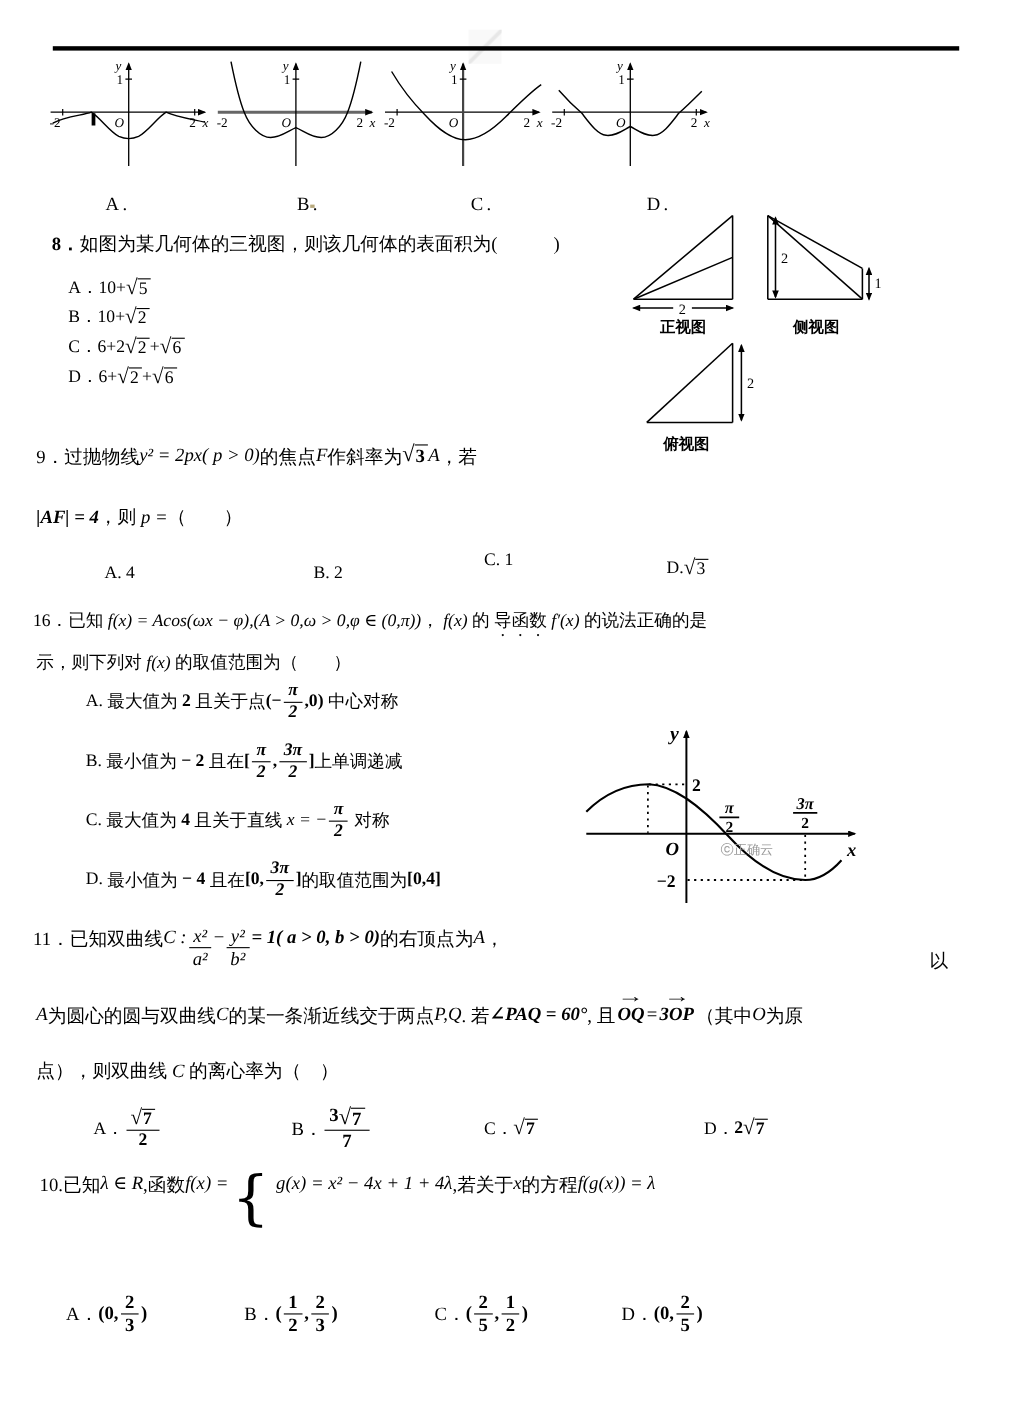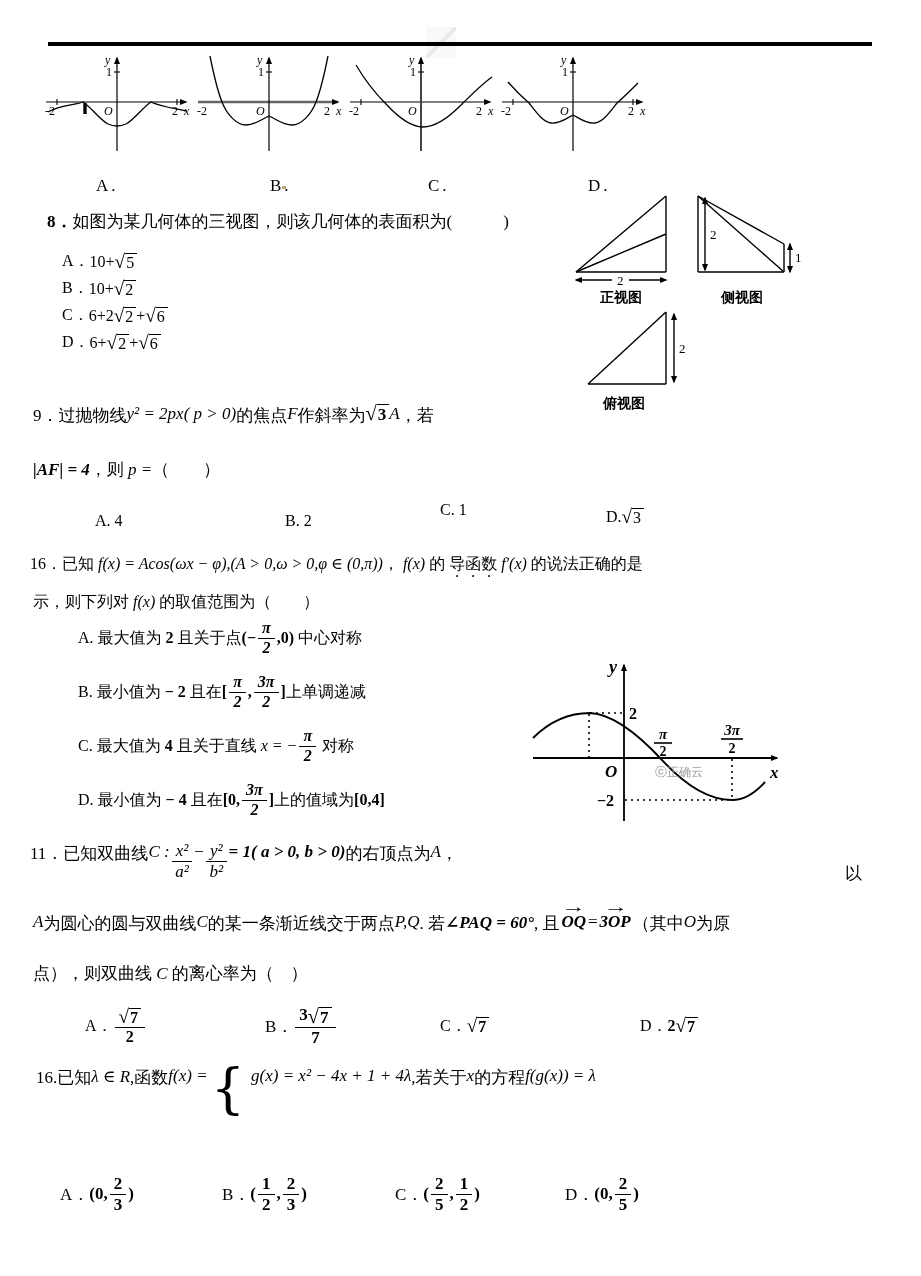--- a/index.html
+++ b/index.html
@@ -272,21 +272,21 @@
       </span>
     &nbsp;<span>对称</span>
   </div>
   <div class="abs optline" style="left:78px;top:776px;height:48px">
     <span>D.</span>&nbsp;<span>最小值为</span>&nbsp;<span class="bnum">− 4</span>&nbsp;<span>且在</span>
     <span class="bnum">[0,</span>
     <span class="frac bmath">
         <span class="fn">3π</span>
         <span class="fd">2</span>
       </span>
-    <span class="bnum">]</span><span>上的值域为</span><span class="bnum">[0,4]</span>
+    <span class="bnum">]</span><span>的取值范围为</span><span class="bnum">[0,4]</span>
   </div>
 
   <svg class="abs" style="left:527px;top:655px" width="262" height="172" viewBox="0 0 262 172">
     <line x1="6" y1="103" x2="250" y2="103" stroke="#000" stroke-width="1.8" marker-end="url(#ah)"></line>
     <line x1="97" y1="166" x2="97" y2="10" stroke="#000" stroke-width="1.8" marker-end="url(#ah)"></line>
     <path d="M6,83 C26,63 46,58 63,58 C86,59 110,78 135,105 C158,130 182,145 205,145 C218,145 229,137 238,127" fill="none" stroke="#000" stroke-width="1.9"></path>
     <g stroke="#000" stroke-width="1.6" stroke-dasharray="2,4">
       <line x1="62" y1="59" x2="62" y2="102"></line>
       <line x1="63" y1="58" x2="96" y2="58"></line>
       <line x1="205" y1="104" x2="205" y2="144"></line>
@@ -375,21 +375,21 @@
   <div class="abs optline" style="left:640px;top:1012px;height:28px">
     <span>D．</span>
       <span class="bnum">2</span>
     <span class="sqrt bnum">
         <span class="sg">√</span>
         <span class="rad">7</span>
       </span>
   </div>
 
   <div class="abs t17 row" style="left:36px;top:1066px;height:76px">
-    <span>16.已知 </span>
+    <span>10.已知 </span>
       <span class="math">λ ∈ R</span>
       <span> ,函数 </span>
     <span class="math">f(x) =</span>
     <span class="pw">
       <span class="brace">{</span>
     </span>
     <span class="math">g(x) = x² − 4x + 1 + 4λ</span>
       <span> ,若关于 </span>
       <span class="math">x</span>
     <span> 的方程 </span>

